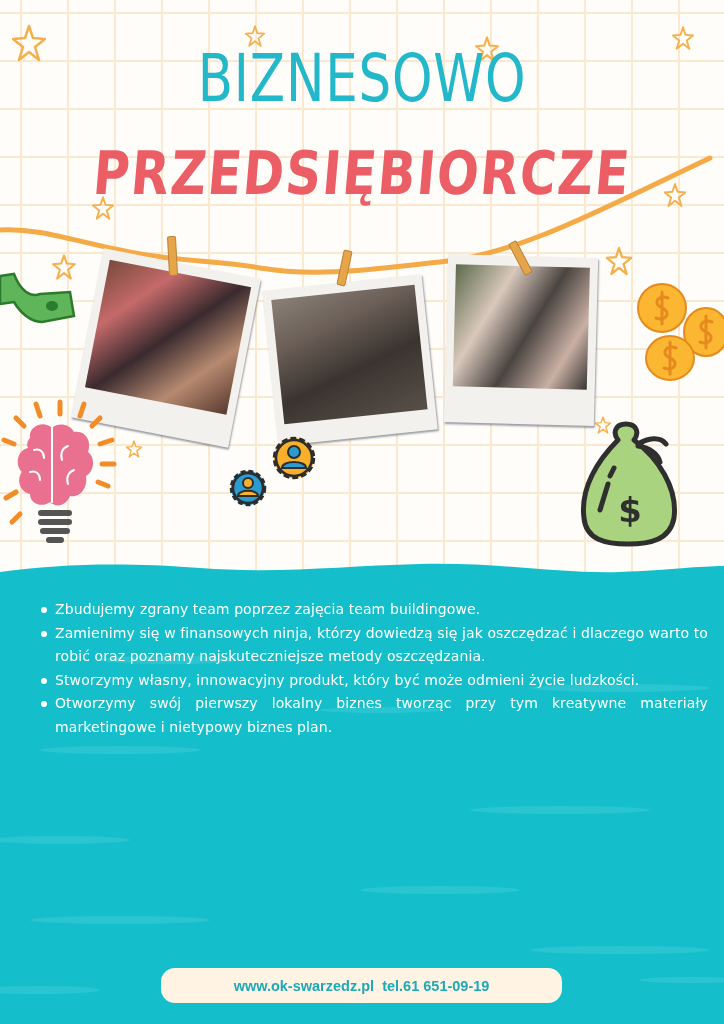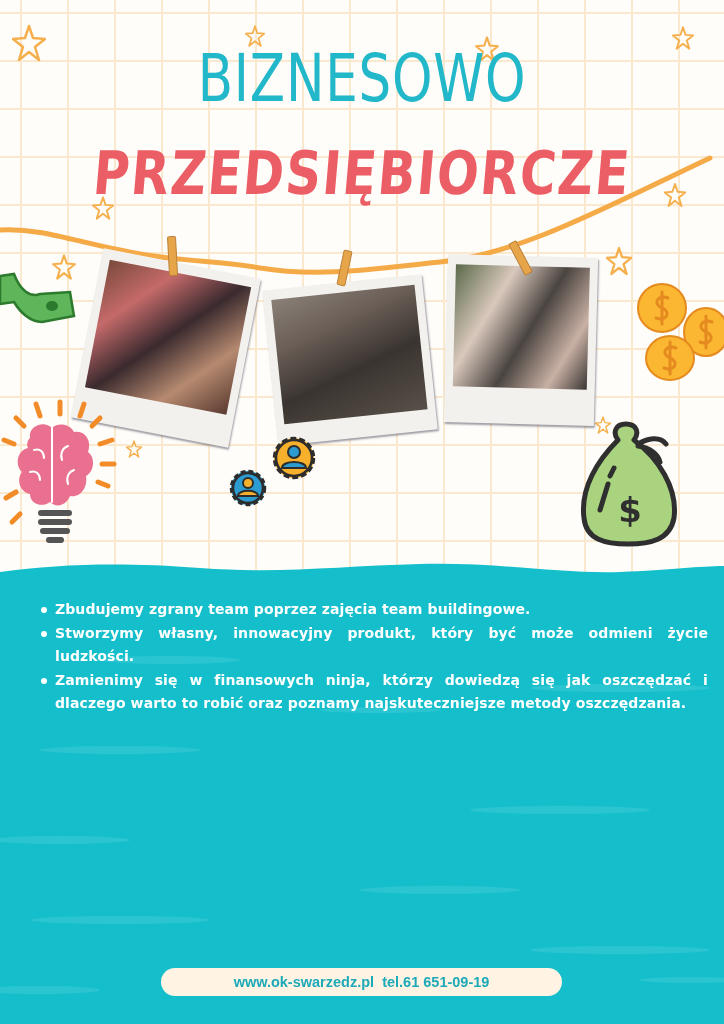--- a/index.html
+++ b/index.html
@@ -14,24 +14,24 @@
     font-family: "DejaVu Sans", sans-serif; font-size: 66px; color: #22b7c9; letter-spacing: 1px;
     transform: scaleX(0.78); transform-origin: center; font-weight: normal; }
   .title-2 { position: absolute; top: 138px; left: 0; width: 724px; text-align: center;
     font-family: "DejaVu Sans", sans-serif; font-weight: bold; font-size: 60px; color: #ec5e66;
     letter-spacing: 2px; transform: scaleX(0.82) skewX(-6deg); transform-origin: center; }
   .deco { position: absolute; }
   .photo { position: absolute; background: #f3f1ee; box-shadow: 1px 2px 2px rgba(60,60,80,0.5); }
   .photo .img { position: absolute; left: 8px; top: 10px; right: 8px; }
   .teal { position: absolute; left: 0; top: 560px; width: 724px; height: 464px; }
   .bullets { position: absolute; left: 38px; top: 598px; width: 670px; list-style: none; margin: 0; padding: 0; }
-  .bullets li { position: relative; color: #ffffff; font-family: "DejaVu Sans", sans-serif; font-weight: bold;
+  .bullets li { position: relative; color: #ffffff; font-family: "DejaVu Sans", sans-serif; font-weight: normal;
     font-size: 14px; line-height: 23.5px; padding-left: 17px; text-align: justify; letter-spacing: 0.1px; }
   .bullets li::before { content: ""; position: absolute; left: 3px; top: 9px; width: 6px; height: 6px; border-radius: 50%; background: #fff; }
-  .contact { position: absolute; left: 161px; top: 968px; width: 401px; height: 28px; background: #fff3e4; border-radius: 14px;
+  .contact { position: absolute; left: 161px; top: 968px; width: 401px; height: 35px; background: #fff3e4; border-radius: 14px;
     display: flex; align-items: center; justify-content: center; }
   .contact span { color: #1ea9b8; font-family: "Liberation Sans", sans-serif; font-weight: bold; font-size: 14.5px; white-space: pre; }
 </style>
 </head>
 <body>
 
 <div class="grid-bg"></div>
 
 <svg class="deco" style="left:12px;top:24px" width="34" height="38" viewBox="0 0 34 38">
     <polygon points="17,2 21,14 33,15 23,23 27,36 17,28 7,36 11,23 1,15 13,14" fill="none" stroke="#f5b04d" stroke-width="2.5" stroke-linejoin="round"></polygon>
@@ -162,21 +162,22 @@
     <ellipse cx="440" cy="330" rx="80" ry="4"></ellipse>
       <ellipse cx="120" cy="360" rx="90" ry="4"></ellipse>
     <ellipse cx="620" cy="390" rx="90" ry="4"></ellipse>
       <ellipse cx="40" cy="430" rx="60" ry="4"></ellipse>
     <ellipse cx="690" cy="420" rx="50" ry="3"></ellipse>
   </g>
 </svg>
 
 <ul class="bullets">
   <li>Zbudujemy zgrany team poprzez zajęcia team buildingowe.</li>
+  <li>Zamienimy się w finansowych ninja, którzy dowiedzą się jak oszczędzać i dlaczego warto to robić oraz poznamy najskuteczniejsze metody oszczędzania.</li>
   <li>Stworzymy własny, innowacyjny produkt, który być może odmieni życie ludzkości.</li>
-  <li>Zamienimy się w finansowych ninja, którzy dowiedzą się jak oszczędzać i dlaczego warto to robić oraz poznamy najskuteczniejsze metody oszczędzania.</li>
+  <li>Otworzymy swój pierwszy lokalny biznes tworząc przy tym kreatywne materiały marketingowe i nietypowy biznes plan.</li>
 </ul>
 
 <div class="contact">
   <span>www.ok-swarzedz.pl</span>
   <span>  </span>
   <span>tel.61 651-09-19</span>
 </div>
 
 </body></html>

